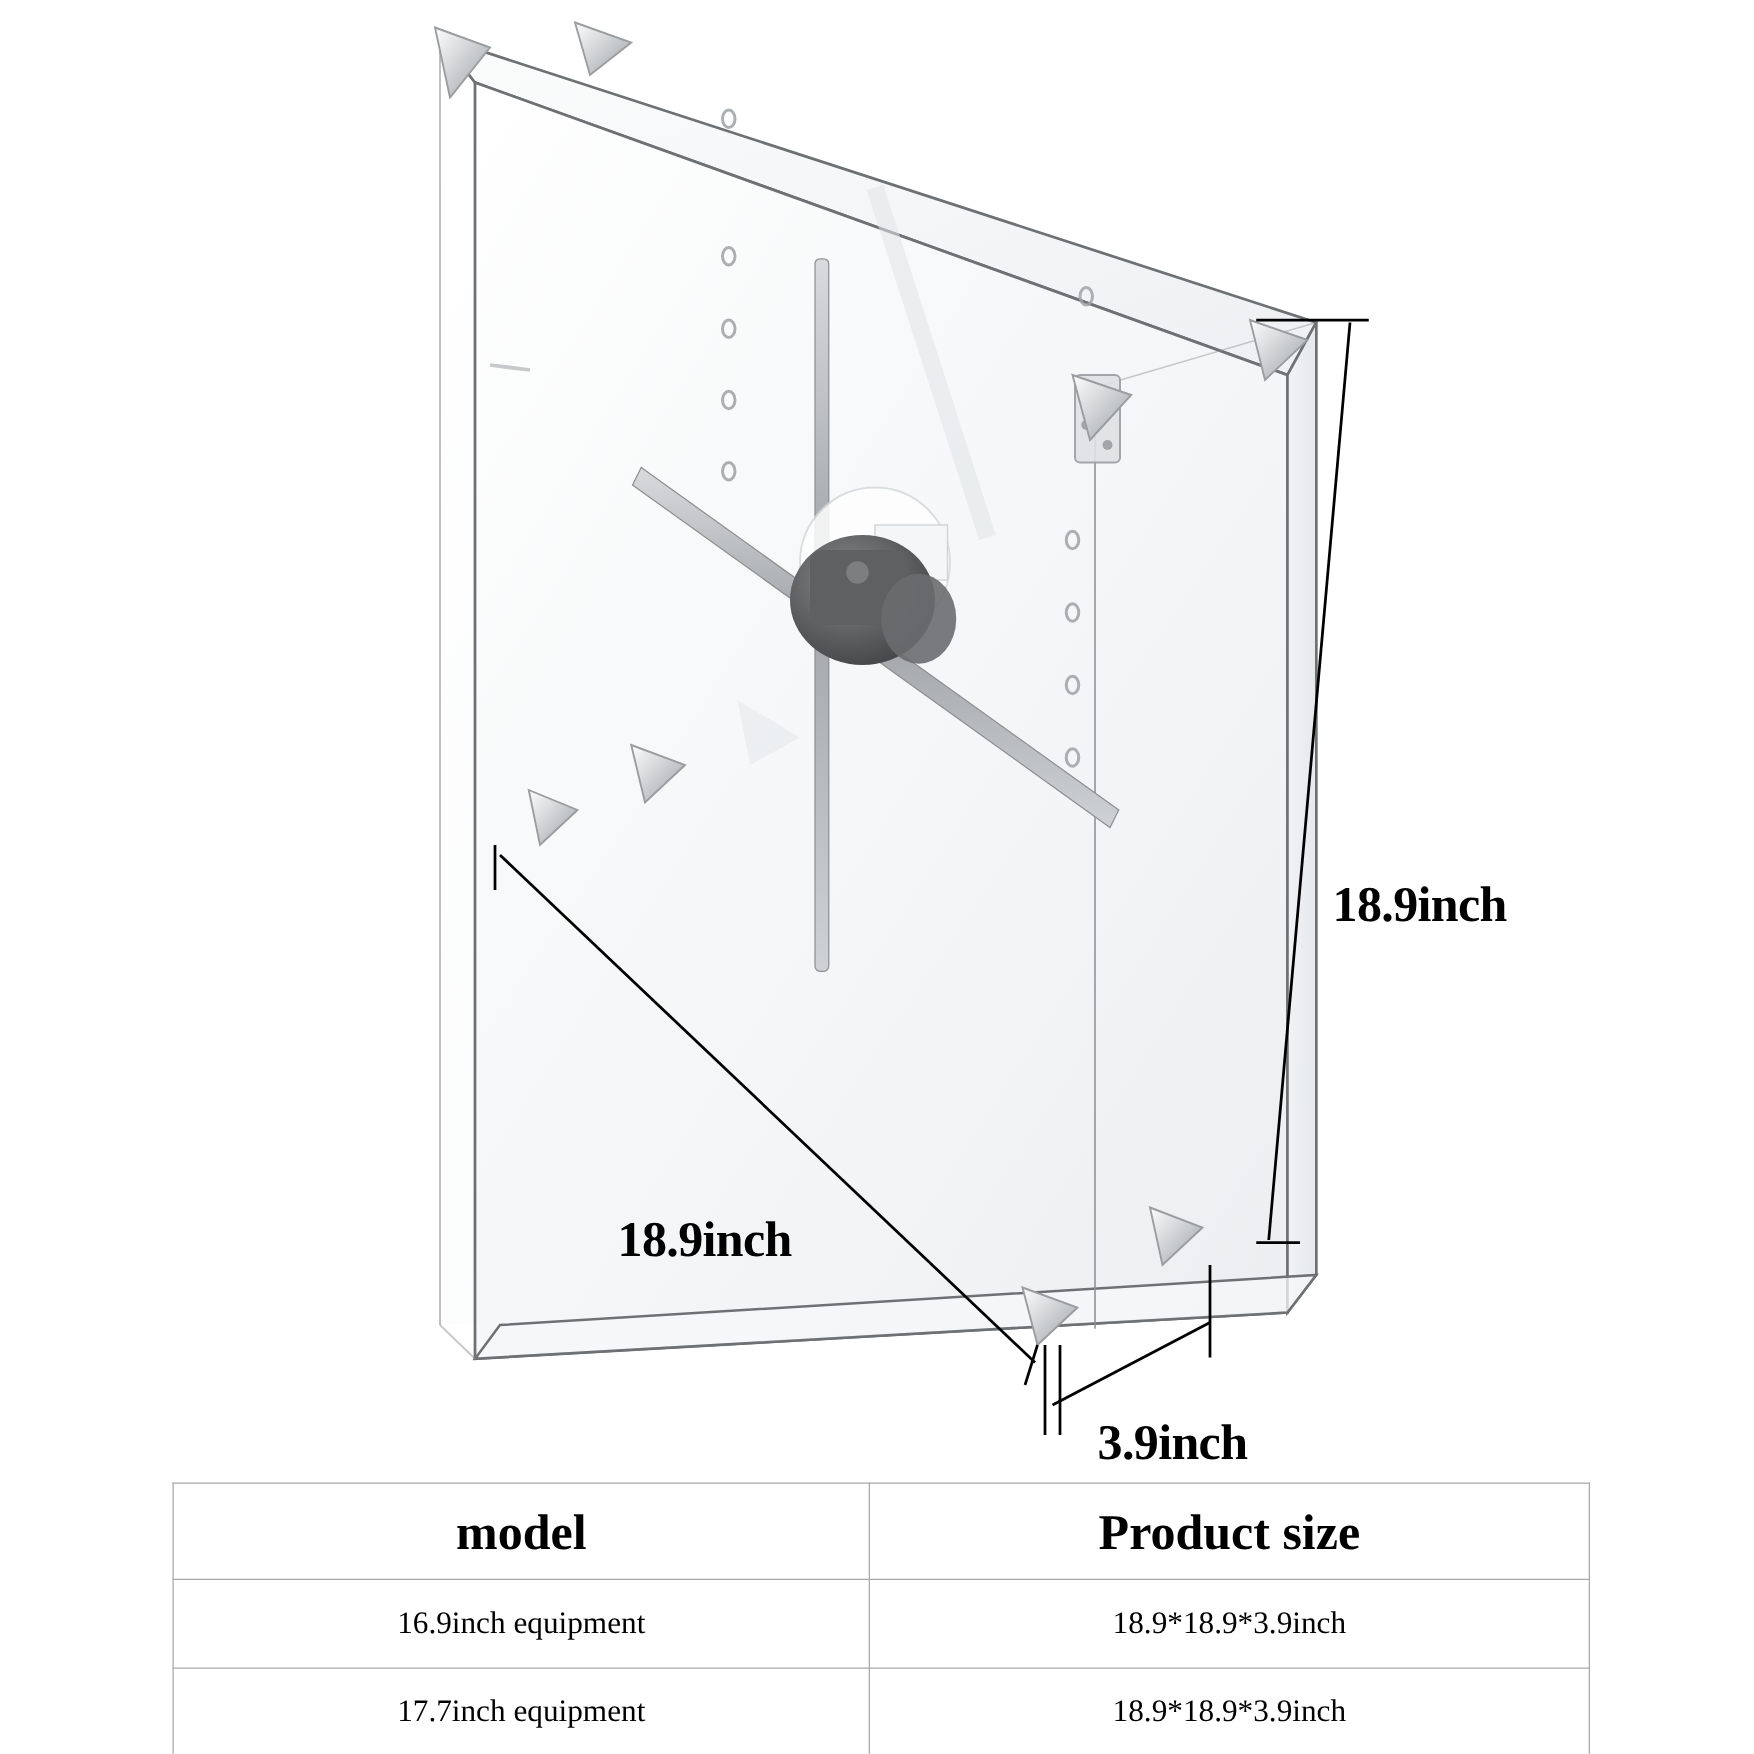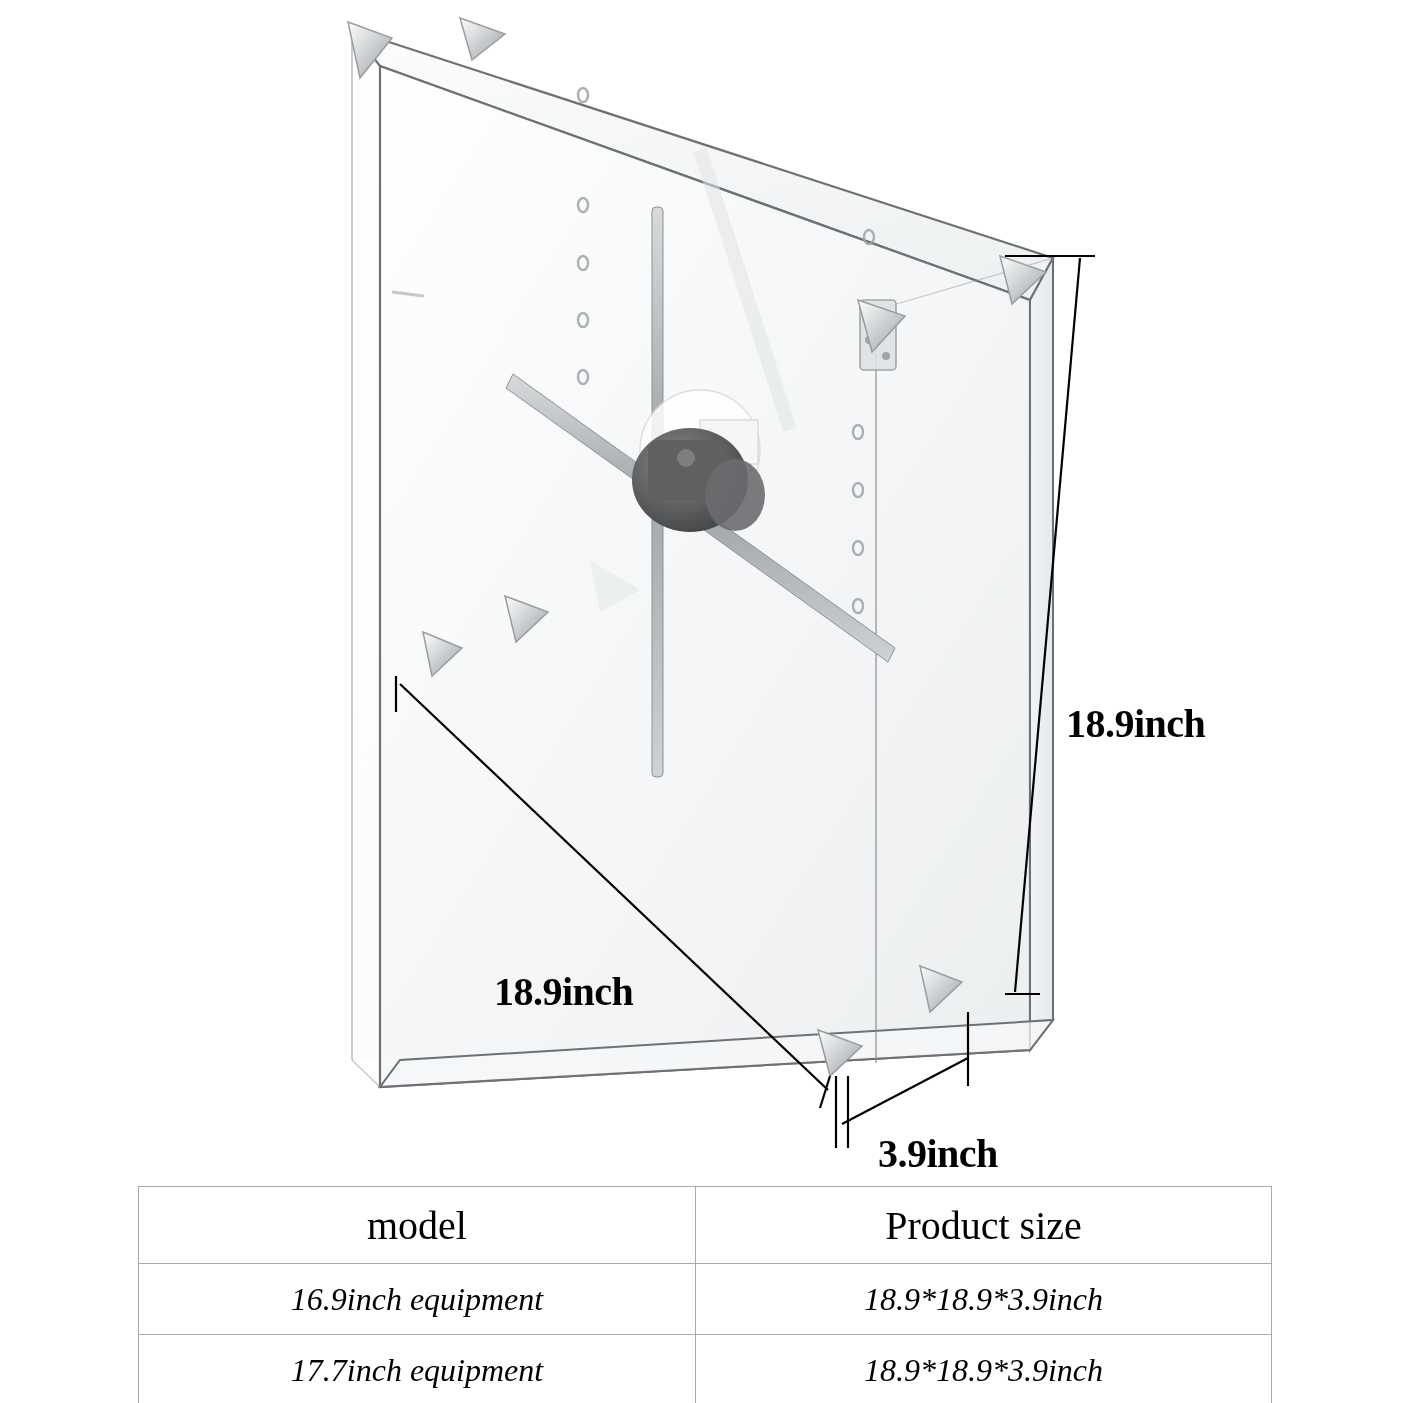--- a/index.html
+++ b/index.html
@@ -60,29 +60,28 @@
   }
   #spec-table td, #spec-table th {
     border: 1px solid #a9a9a9;
     text-align: center;
     vertical-align: middle;
     color: #000;
   }
   #spec-table thead th {
     height: 74px;
     font-size: 40px;
-    font-weight: normal;
+    font-weight: bold;
     font-family: "Liberation Serif", serif;
   }
   #spec-table tbody td {
     height: 68px;
-    font-size: 32px;
+    font-size: 25px;
     font-weight: normal;
     font-family: "Liberation Serif", serif;
-    font-style: italic;
   }
   .col-model { width: 554px; }
   .col-size  { width: 573px; }
 </style>
 </head>
 <body>
 
 <div id="stage">
 
   <svg id="diagram-svg" viewBox="0 0 1403 1403">

